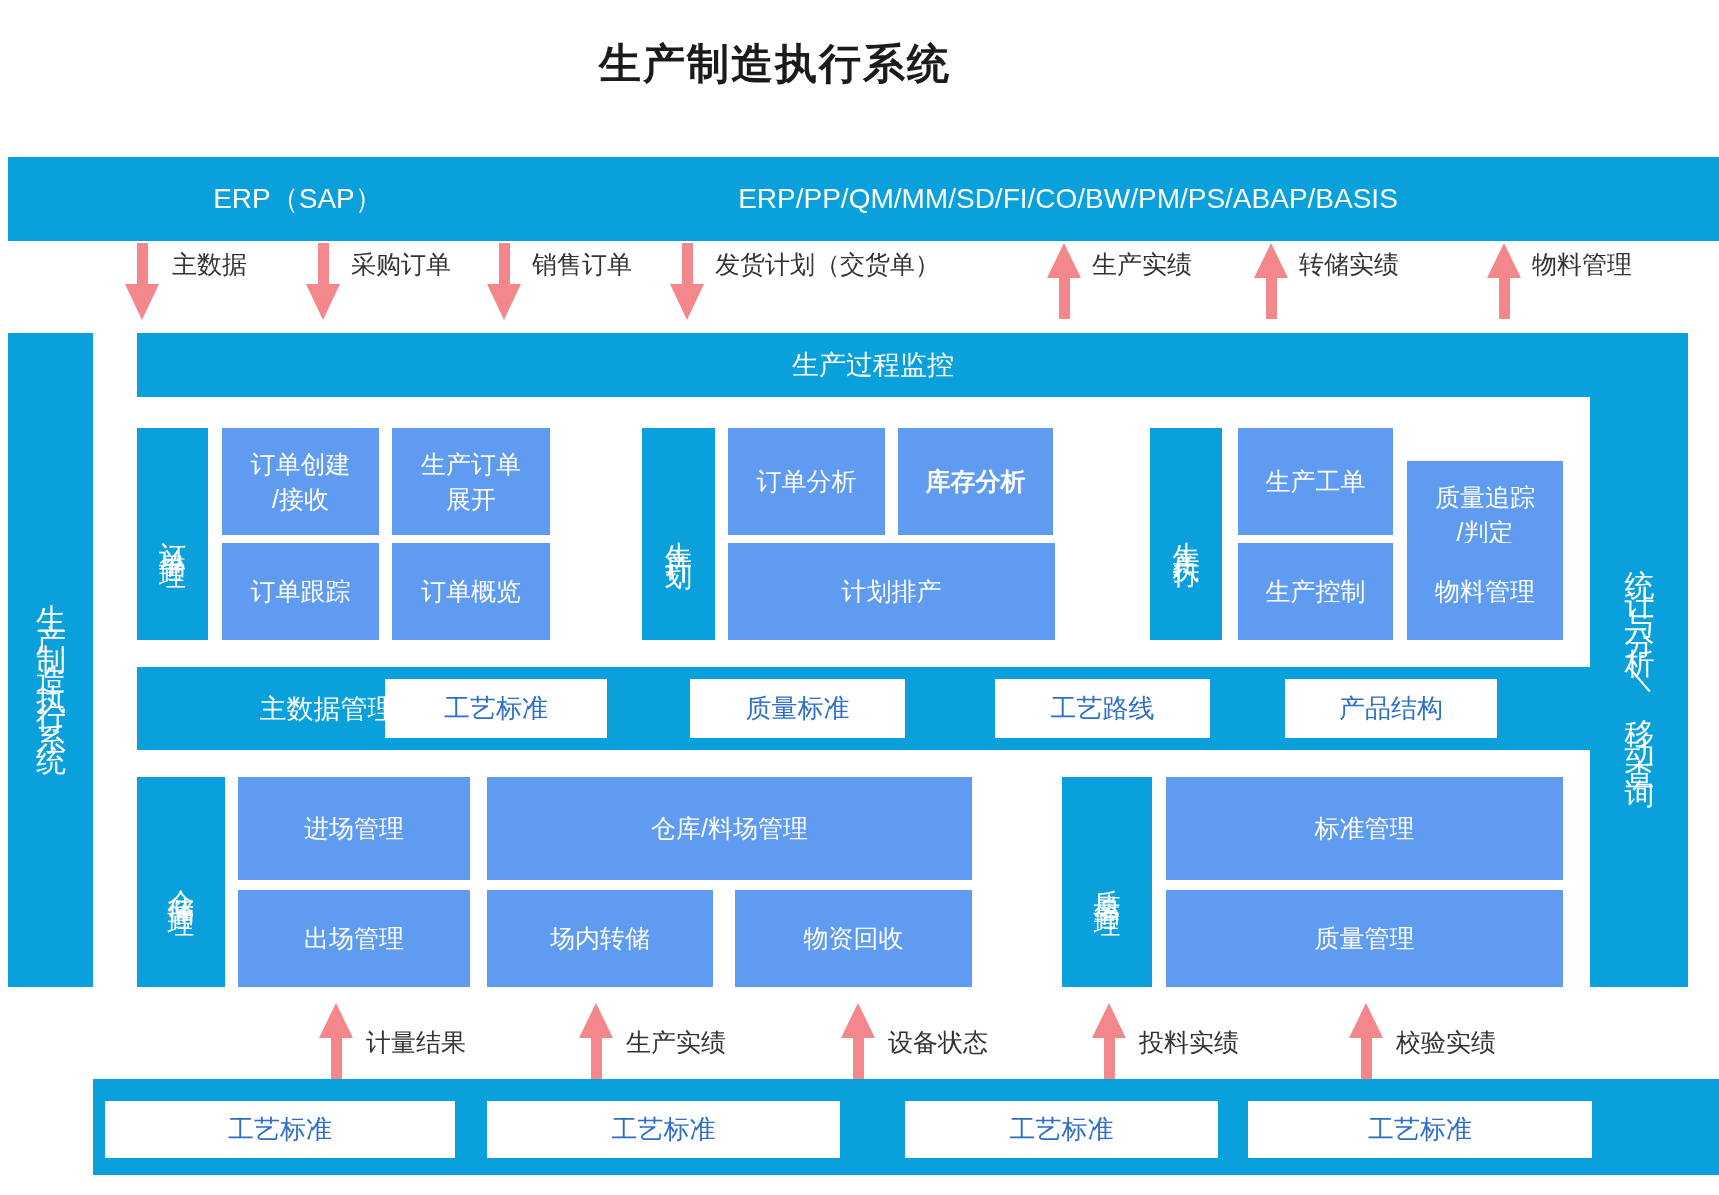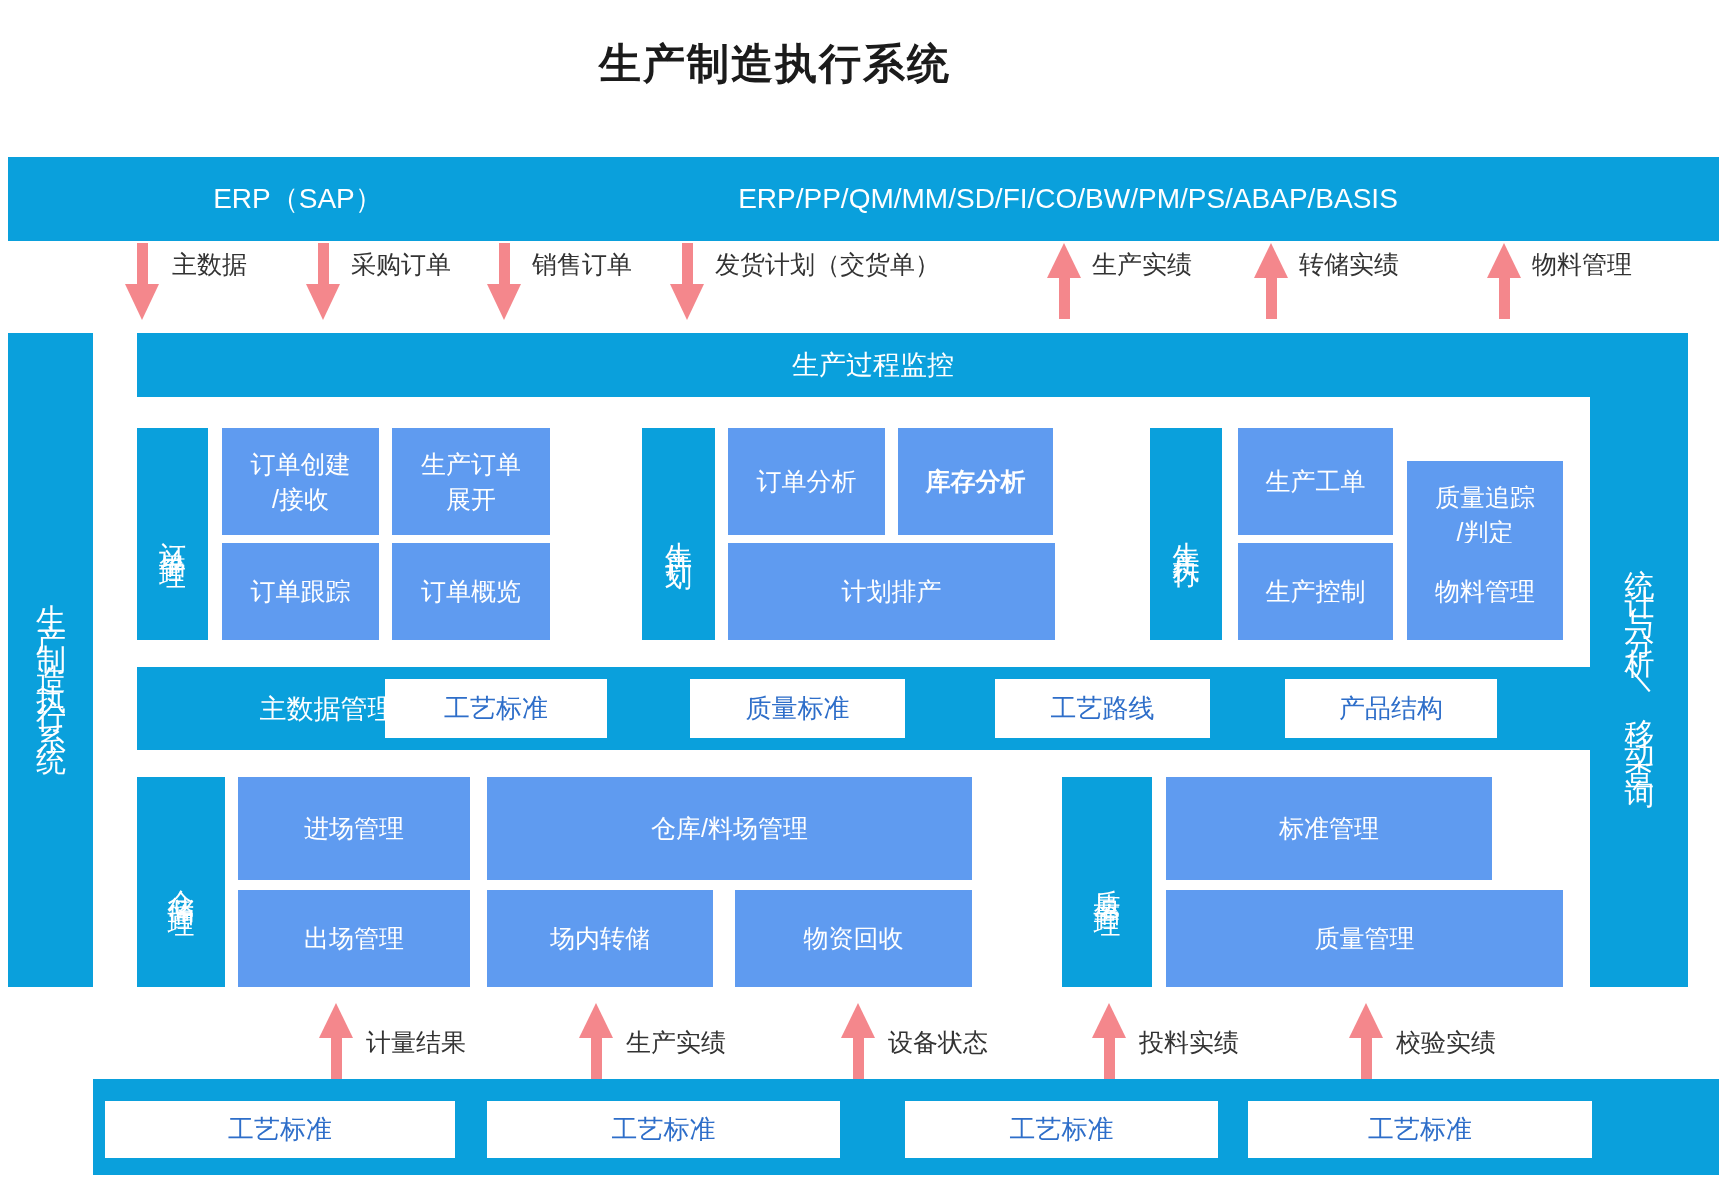--- a/index.html
+++ b/index.html
@@ -128,21 +128,21 @@
   <div class="wbox" style="left:1285px;top:679px;width:212px;height:59px;">产品结构</div>
 
   <div class="vbar" style="left:137px;top:777px;width:88px;height:210px;">仓储管理</div>
   <div class="lbox" style="left:238px;top:777px;width:232px;height:103px;">进场管理</div>
   <div class="lbox" style="left:487px;top:777px;width:485px;height:103px;">仓库/料场管理</div>
   <div class="lbox" style="left:238px;top:890px;width:232px;height:97px;">出场管理</div>
   <div class="lbox" style="left:487px;top:890px;width:226px;height:97px;">场内转储</div>
   <div class="lbox" style="left:735px;top:890px;width:237px;height:97px;">物资回收</div>
 
   <div class="vbar" style="left:1062px;top:777px;width:90px;height:210px;">质量管理</div>
-  <div class="lbox" style="left:1166px;top:777px;width:326px;height:103px;">标准管理</div>
+  <div class="lbox" style="left:1166px;top:777px;width:397px;height:103px;">标准管理</div>
   <div class="lbox" style="left:1166px;top:890px;width:397px;height:97px;">质量管理</div>
 
   <div class="arr arr-up" style="left:319px;top:1003px;">
       <div class="head"></div>
       <div class="stem"></div>
     </div>
   <div class="arr arr-up" style="left:579px;top:1003px;">
       <div class="head"></div>
       <div class="stem"></div>
     </div>

